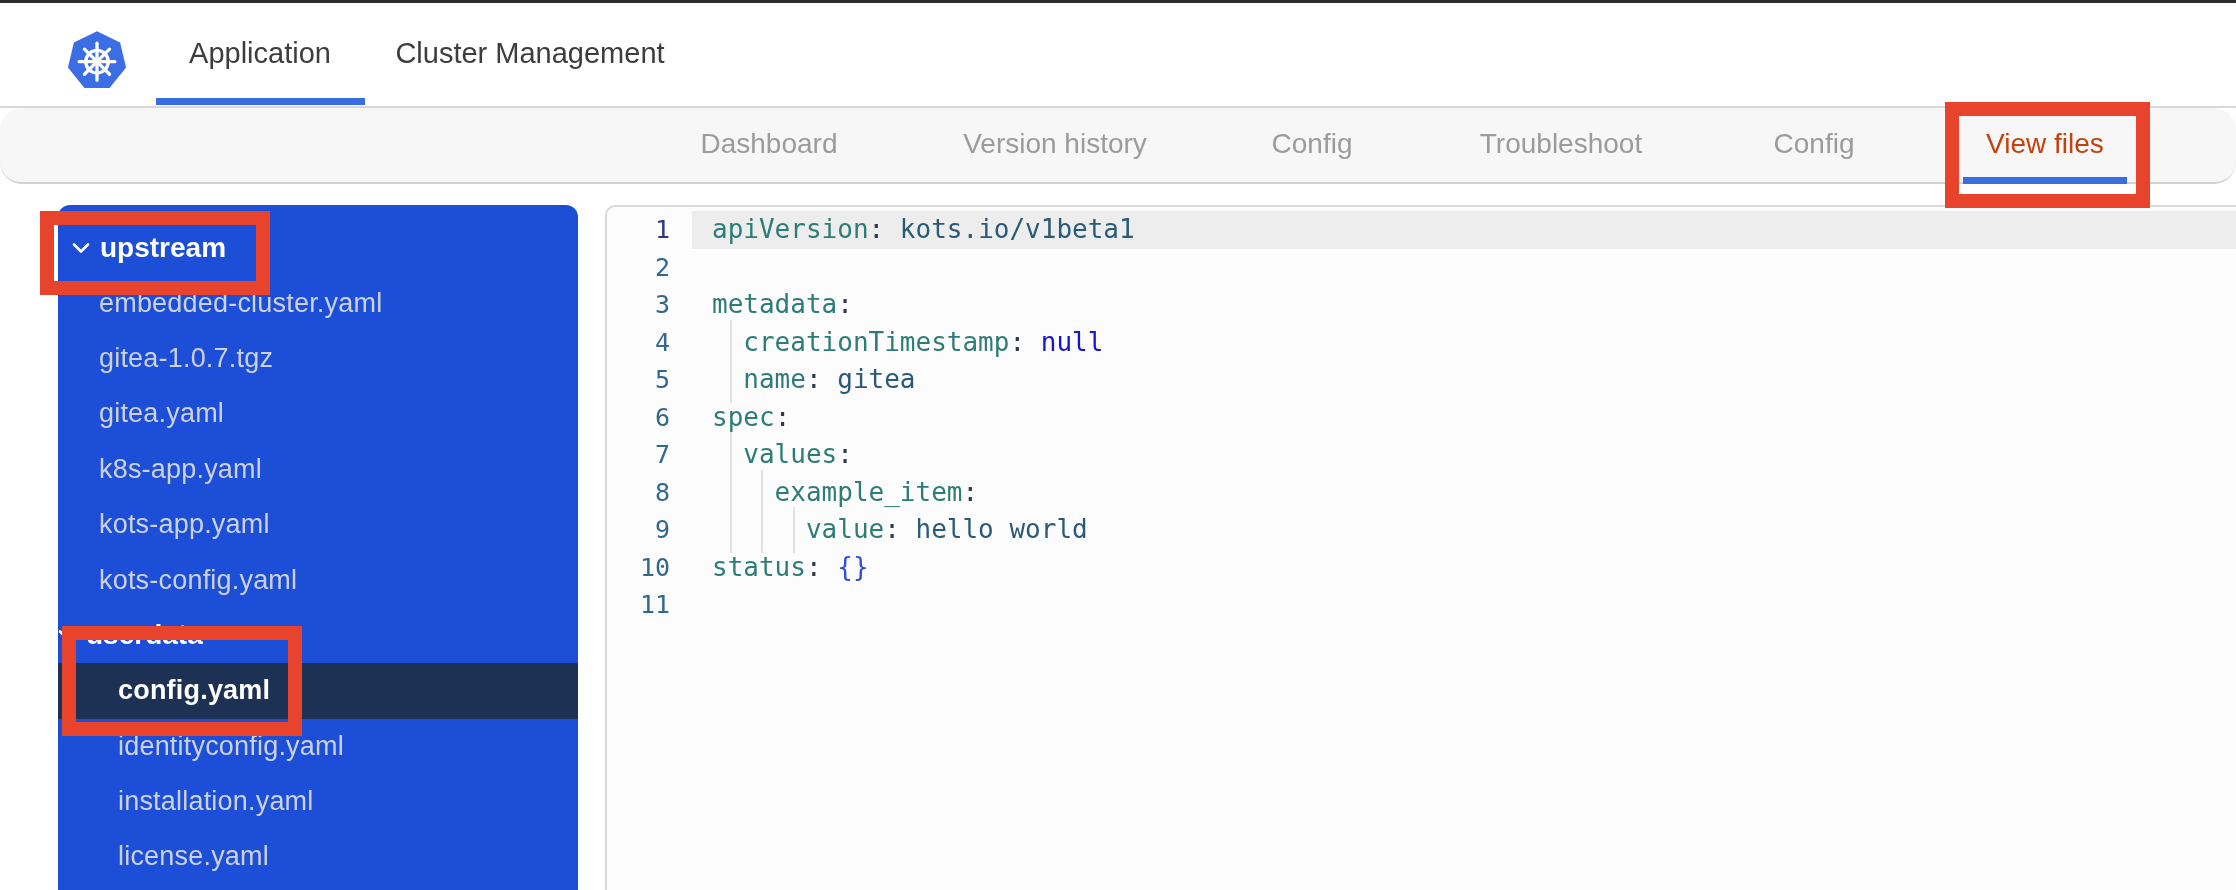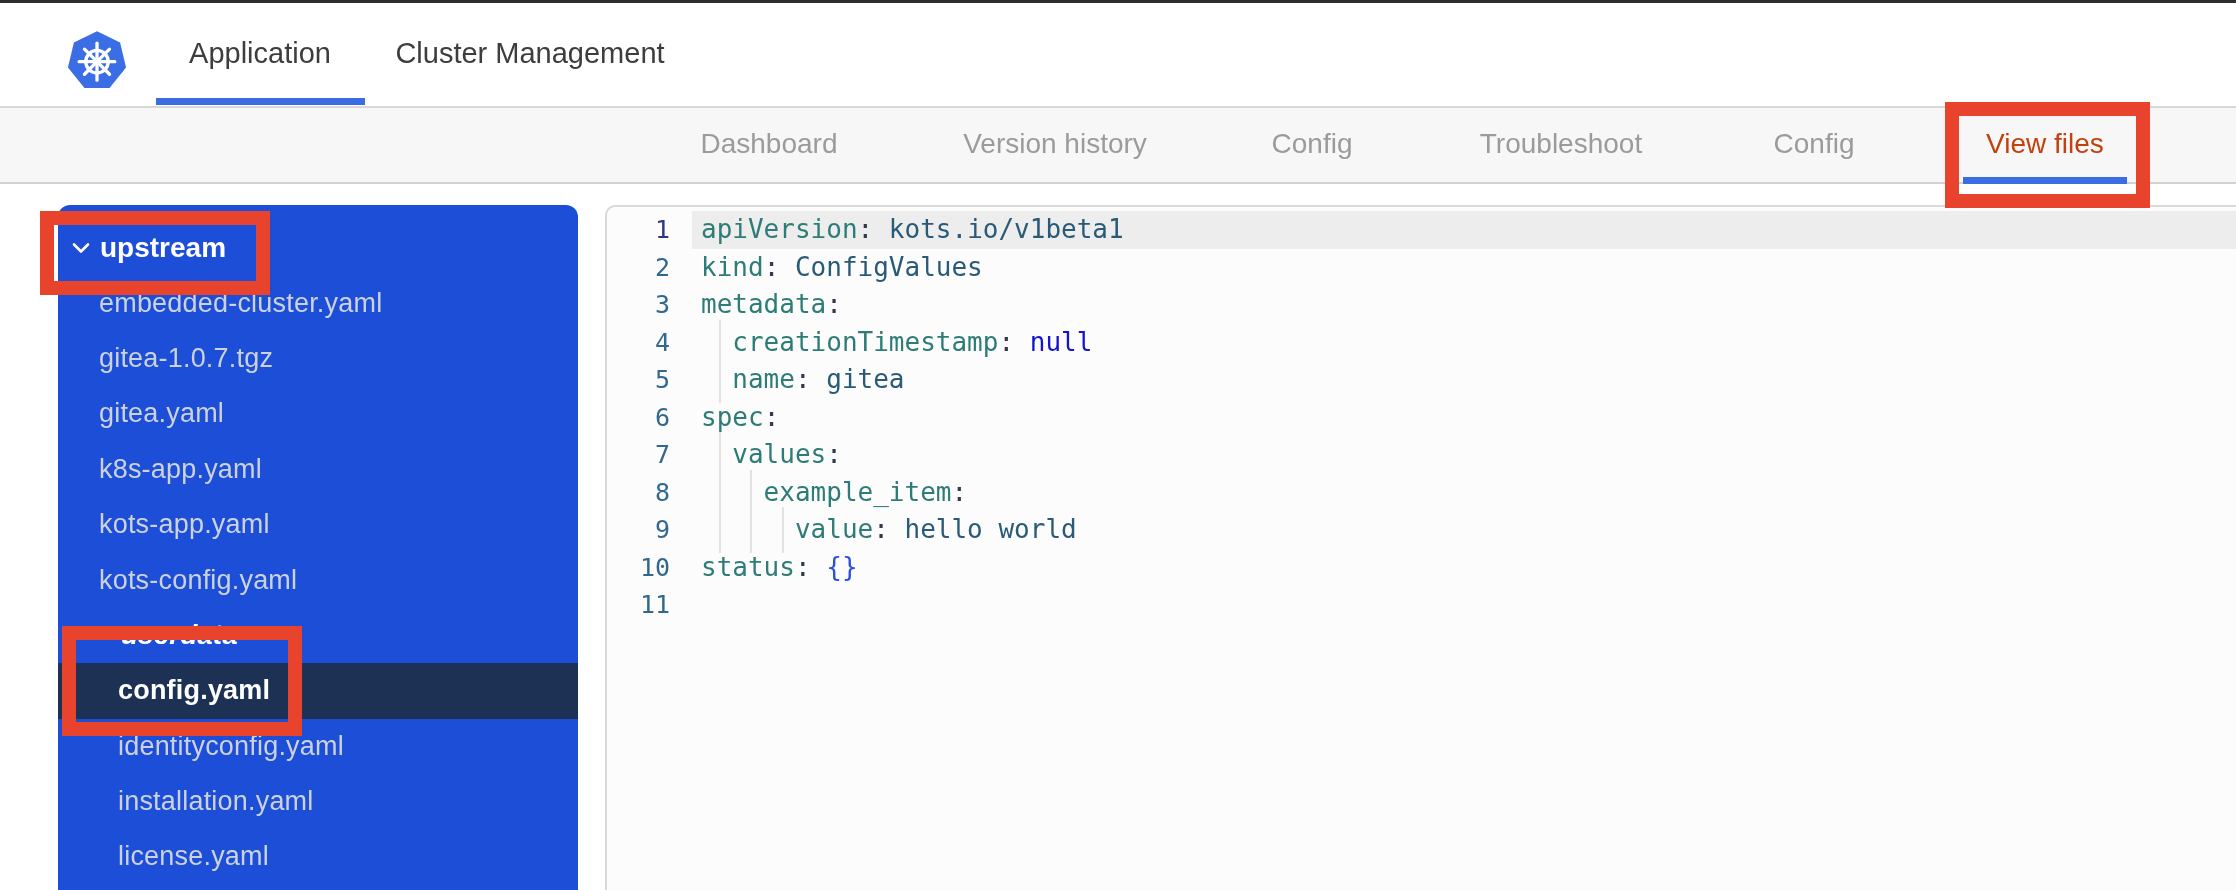--- a/index.html
+++ b/index.html
@@ -14,48 +14,48 @@
   #header{position:absolute;left:0;top:3px;width:2236px;height:105px;background:#ffffff;
           border-bottom:2px solid #d8d8d8;box-sizing:border-box;}
   #logo{position:absolute;left:64px;top:27px;width:66px;height:66px;}
   .hdr-tab{position:absolute;top:0;height:100px;display:flex;align-items:center;
            font-size:29px;color:#3d3d3d;transform:translateX(-50%);cursor:pointer;}
   .hdr-tab.t0{left:260px;font-weight:500;}
   .hdr-tab.t1{left:530px;font-weight:400;}
   #hdr-underline{position:absolute;left:156px;top:95px;width:209px;height:7px;background:#3a6ce2;}
   
   #nav{position:absolute;left:0;top:108px;width:2236px;height:76px;background:#f7f7f8;
-       border-bottom:2px solid #d2d2d2;box-sizing:border-box;}
+       border-bottom:2px solid #d2d2d2;box-sizing:border-box;border-radius:22px;}
   .nav-tab{position:absolute;top:0;height:72px;display:flex;align-items:center;
            font-size:28px;color:#9b9b9b;transform:translateX(-50%);cursor:pointer;white-space:nowrap;}
   .nav-tab.active{color:#c2410c;}
   .nt-0{left:769px}.nt-1{left:1055px}.nt-2{left:1312px}.nt-3{left:1561px}.nt-4{left:1814px}.nt-5{left:2045px}
   #nav-underline{position:absolute;left:1963px;top:69px;width:164px;height:7px;background:#3a6ce2;}
   
   #sidebar{position:absolute;left:58px;top:205px;width:520px;height:685px;
            background:#1d4ed8;border-radius:12px 12px 0 0;padding-top:15px;box-sizing:border-box;}
   .trow{height:55.4px;display:flex;align-items:center;cursor:pointer;}
   .trow .chev{flex:none;width:18px;height:12px;margin-right:10px;}
   .trow.folder .lbl{font-size:28px;font-weight:700;color:#ffffff;}
   .trow.file .lbl{font-size:27px;font-weight:400;color:#ccd2dc;letter-spacing:.2px;}
   .trow.folder.lv0{padding-left:14px;}
   .trow.file.lv0{padding-left:41px;}
-  .trow.folder.lv1{padding-left:35px;font-style:italic;}
+  .trow.folder.lv1{}
   .trow.file.lv1{padding-left:60px;}
   .trow.selected{background:#1c3153;}
   .trow.selected .lbl{color:#ffffff;font-weight:700;}
   
   #editor{position:absolute;left:605px;top:205px;width:1631px;height:685px;background:#fcfcfc;
           border:2px solid #d8d8d8;border-right:none;border-bottom:none;
           border-radius:10px 0 0 0;box-sizing:border-box;}
   #code-lines{padding-top:4px;}
   .cl{height:37.5px;display:flex;align-items:center;
       font-family:"DejaVu Sans Mono",monospace;font-size:26px;line-height:37.5px;}
   .cl .ln{flex:none;width:63px;text-align:right;font-size:25px;color:#33688e;user-select:none;}
-  .cl .code{margin-left:31px;position:relative;white-space:pre;}
+  .cl .code{margin-left:42px;position:relative;white-space:pre;}
   .cl.active{background:linear-gradient(90deg,rgba(0,0,0,0) 85px,#ededed 85px);}
   .cl.active .ln{color:#2c3880;}
   .tok-key{color:#2e7c77;}
   .tok-sep{color:#2f3b4a;}
   .tok-plain{color:#295a77;}
   .tok-keyword{color:#1414cf;}
   .tok-brace{color:#2a4fd8;}
   .g{position:absolute;top:-4px;bottom:-4px;width:2px;background:#e2e2e2;}
   
   .anno{position:absolute;border:14px solid #e8432c;box-sizing:border-box;z-index:50;pointer-events:none;}
@@ -149,21 +149,20 @@
   </div>
 
 <div id="editor">
   <div id="code-lines">
       <div class="cl active">
         <span class="ln">1</span>
         <span class="code"><span class="tok-key">apiVersion</span><span class="tok-sep">: </span><span class="tok-plain">kots.io/v1beta1</span></span>
       </div>
       <div class="cl">
         <span class="ln">2</span>
-        <span class="code"><span class="tok-key">kind</span><span class="tok-sep">: </span><span class="tok-plain">ConfigValues</span></span>
       </div>
       <div class="cl">
         <span class="ln">3</span>
         <span class="code"><span class="tok-key">metadata</span><span class="tok-sep">:</span></span>
       </div>
       <div class="cl">
         <span class="ln">4</span>
         <span class="code"><i class="g" style="left: calc(1.15ch);"></i><span class="tok-key">  creationTimestamp</span><span class="tok-sep">: </span><span class="tok-keyword">null</span></span>
       </div>
       <div class="cl">

